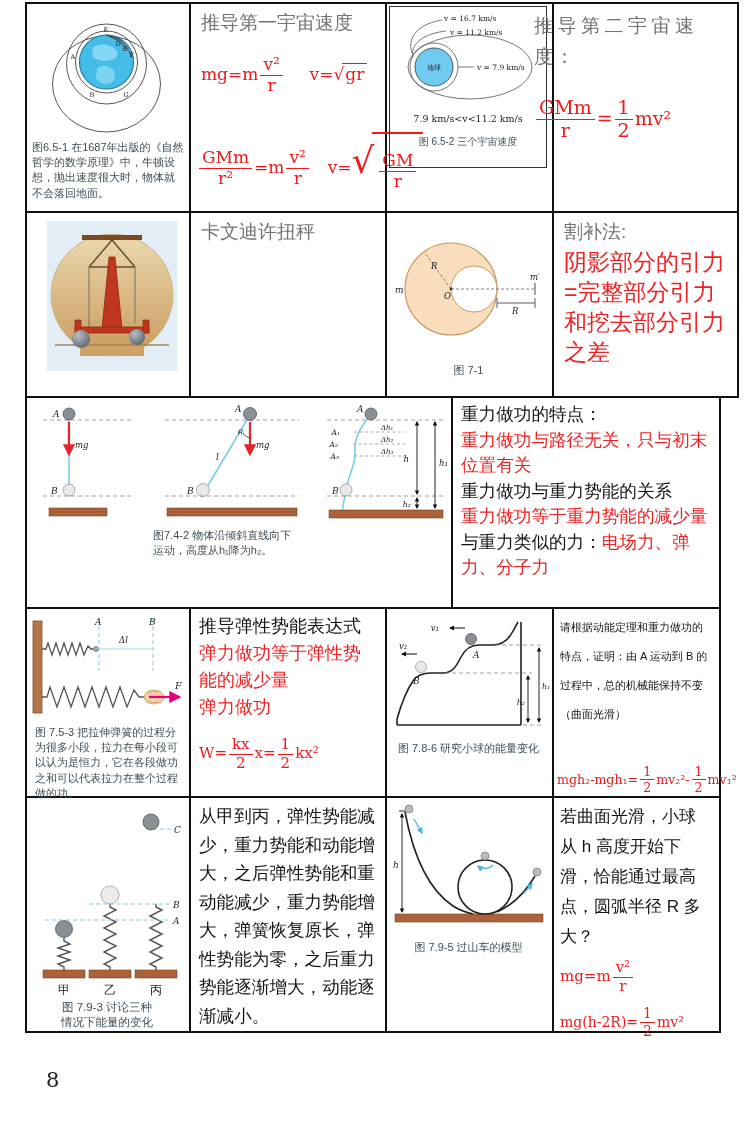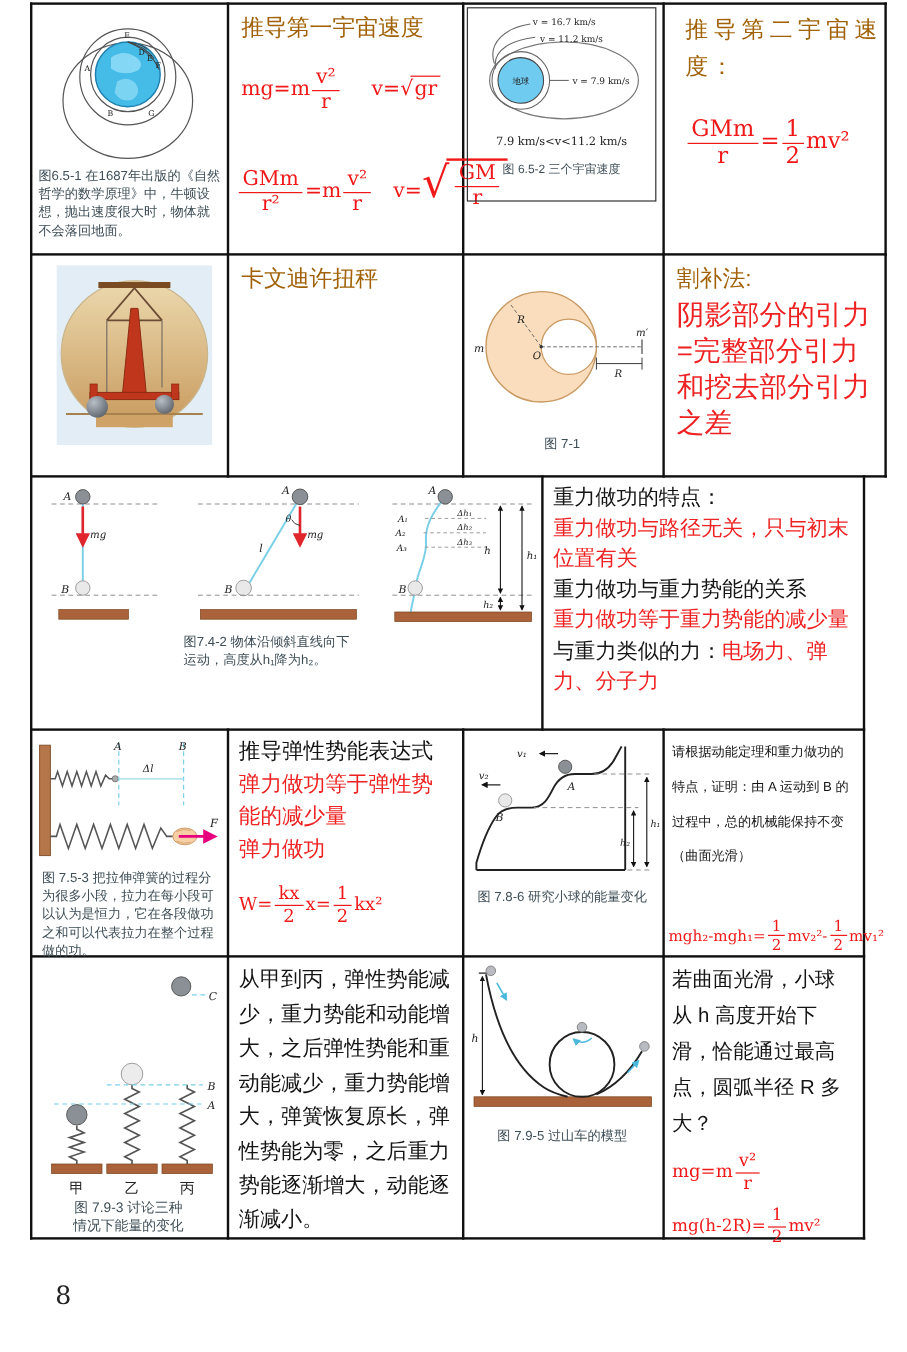--- a/index.html
+++ b/index.html
@@ -1,34 +1,34 @@
 <!DOCTYPE html>
 <html><head>
 <meta charset="utf-8">
 <style>
   html,body{margin:0;padding:0;}
   body{width:756px;height:1127px;background:#ffffff;position:relative;
        font-family:"Liberation Sans",sans-serif;color:#1a1a1a;overflow:hidden;}
   .page{position:absolute;inset:0;}
   .bline{position:absolute;background:#101010;}
   .cell{position:absolute;box-sizing:border-box;}
-  .title{font-size:19px;color:#a16207;}
+  .title{font-size:19px;color:#737373;}
   .red{color:#ee2222;}
   .blk{color:#141414;}
   .cap{font-size:11px;line-height:1.38;color:#3e4e57;}
   .formula{color:#f01818;font-family:"DejaVu Serif",serif;white-space:nowrap;}
   .frac{display:inline-block;vertical-align:-0.65em;text-align:center;line-height:1.05;margin:0 2px;}
   .frac .fn{display:block;border-bottom:1.5px solid currentColor;padding:0 3px 1px;}
   .frac .fd{display:block;padding-top:1px;}
   .sqrt{display:inline-block;white-space:nowrap;}
   .sqrt::before{content:"√";font-style:normal;letter-spacing:-2px;}
   .sqrt .rd{display:inline-block;border-top:1.6px solid currentColor;padding:0 3px;}
   .sqrt.big{display:inline-flex;align-items:center;}
   .sqrt.big::before{font-size:2.1em;line-height:0.8;}
-  .sqrt.big .rd{border-top:2px solid currentColor;padding:2px 5px 0;}
+  .sqrt.big .rd{border-top:2px solid currentColor;padding:18px 5px 0;}
   .figbox{position:absolute;border:1.6px solid #333;}
   .pagenum{position:absolute;left:46px;top:1068px;font-family:"DejaVu Serif",serif;
            font-size:21px;color:#222;}
   svg text{font-family:"DejaVu Serif",serif;fill:#222;}
   .it{font-style:italic;}
 </style>
 </head>
 <body>
 
 <div class="page">
@@ -100,21 +100,21 @@
         <text x="44" y="61" font-size="7" text-anchor="middle" fill="#16384a" font-family="Liberation Sans,sans-serif">地球</text>
         <text x="54" y="12" font-size="7.5">v = 16.7 km/s</text>
         <text x="60" y="26" font-size="7.5">v = 11.2 km/s</text>
         <text x="87" y="61" font-size="7.5">v = 7.9 km/s</text>
       </svg>
       <div style="position:absolute;left:0;top:106px;width:100%;text-align:center;font-size:9.5px;color:#222;font-family:'DejaVu Serif',serif">7.9 km/s&lt;v&lt;11.2 km/s</div>
       <div class="cap" style="position:absolute;left:0;top:128px;width:100%;text-align:center;font-size:10px">图 6.5-2 三个宇宙速度</div>
     </div>
   </div>
 
-  <div class="cell" style="left:561px;top:4px;width:181px;height:205px">
+  <div class="cell" style="left:524px;top:4px;width:181px;height:205px">
     <div class="title" style="position:absolute;left:10px;top:6px;width:162px;text-align:justify;letter-spacing:2px;line-height:31px">推导第二宇宙速度：</div>
     <div class="formula" style="position:absolute;left:10px;top:94px;font-size:19px">
       <span class="frac"><span class="fn">GMm</span><span class="fd">r</span></span><span>=</span><span class="frac"><span class="fn">1</span><span class="fd">2</span></span><span>mv²</span>
     </div>
   </div>
 
   <div class="cell" style="left:27px;top:213px;width:160px;height:181px">
     <svg width="130" height="150" viewBox="0 0 130 150" style="position:absolute;left:20px;top:8px">
       <defs>
         <linearGradient id="tanG" x1="0" y1="0" x2="0" y2="1">

